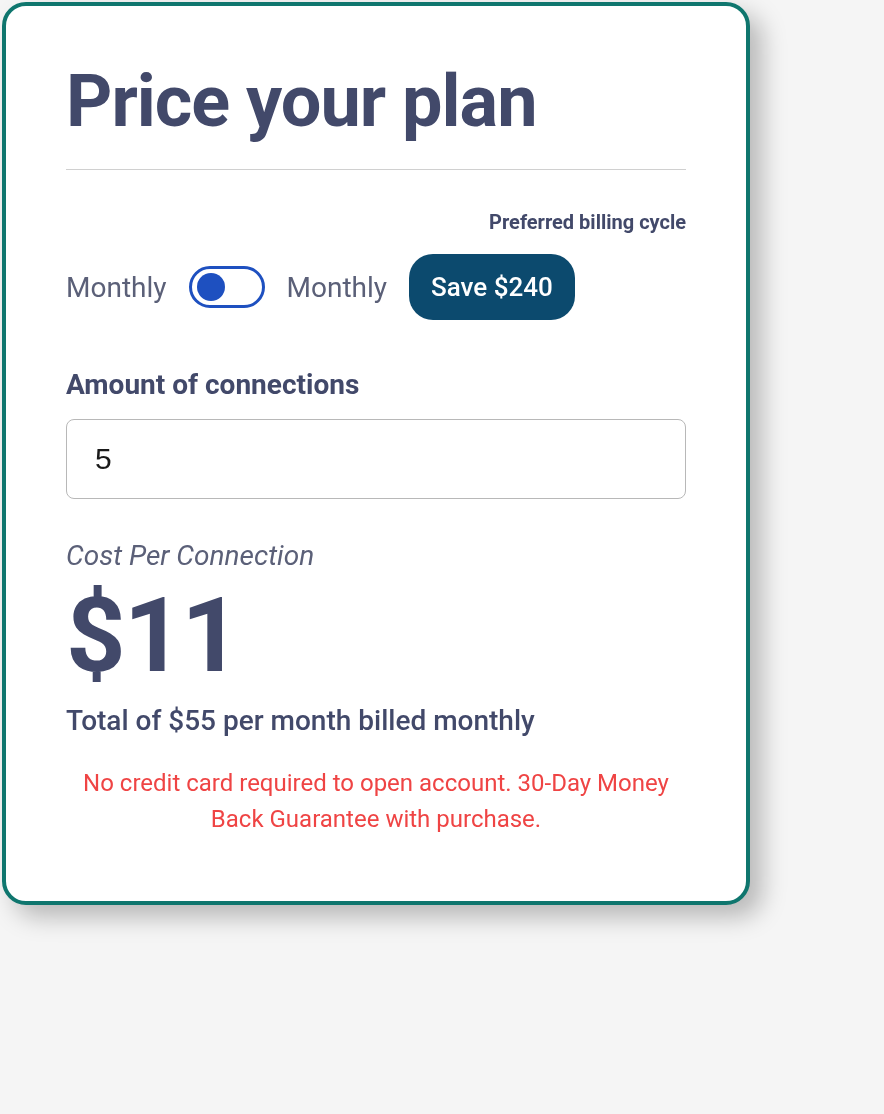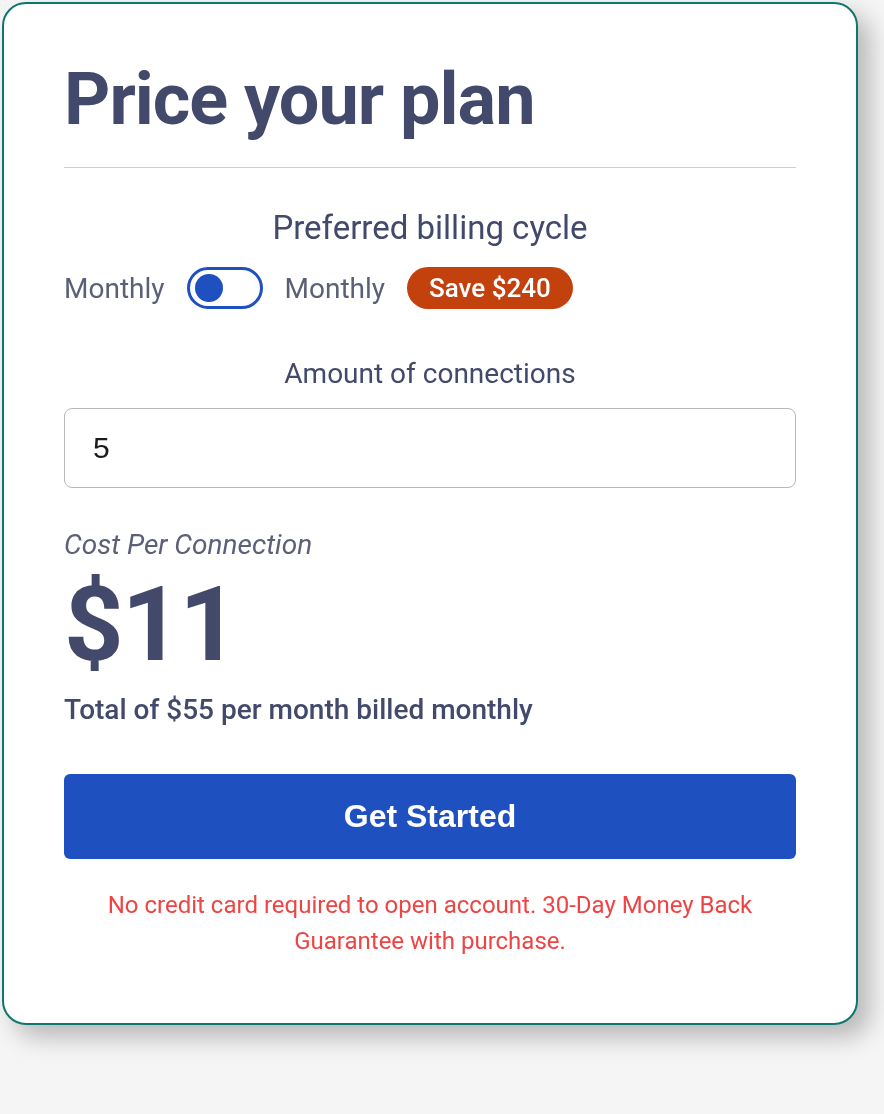--- a/index.html
+++ b/index.html
@@ -15,23 +15,23 @@
       height: 1114px;
       display: flex;
       align-items: flex-start;
       justify-content: flex-start;
       padding: 0;
     }
     
     .card {
       background: #ffffff;
       border-radius: 24px;
-      border: 2px solid #0f766e;
+      border: 4px solid #0f766e;
       box-shadow: 12px 12px 24px rgba(0, 0, 0, 0.25);
-      width: 856px;
+      width: 748px;
       padding: 56px 60px 64px 60px;
       margin: 2px 12px 0 2px;
     }
     
     .title {
       font-size: 72px;
       font-weight: 700;
       color: #42496a;
       letter-spacing: -1px;
       line-height: 1.1;
@@ -42,24 +42,24 @@
       border-top: 1px solid #d0d0d0;
       margin-top: 28px;
       margin-bottom: 40px;
     }
     
     .billing-section {
       text-align: left;
     }
     
     .billing-label {
-      font-size: 33px;
-      font-weight: 400;
-      color: #42496a;
-      text-align: center;
+      font-size: 20px;
+      font-weight: 700;
+      color: #42496a;
+      text-align: right;
       margin-bottom: 20px;
     }
     
     .toggle-row {
       display: flex;
       align-items: center;
       gap: 22px;
     }
     
     .toggle-text {
@@ -82,38 +82,37 @@
       position: absolute;
       width: 28px;
       height: 28px;
       background: #1e50c0;
       border-radius: 50%;
       top: 4px;
       left: 5px;
     }
     
     .save-badge {
-      background: #c2410c;
+      background: #0c4a6e;
       color: #ffffff;
       font-size: 26px;
       font-weight: 500;
-      padding: 6px 22px;
+      padding: 18px 22px;
       border-radius: 24px;
     }
     
     .connections-section {
       margin-top: 48px;
     }
     
     .connections-label {
       font-size: 28px;
       color: #42496a;
-      font-weight: 400;
+      font-weight: 700;
       margin-bottom: 18px;
-      text-align: center;
     }
     
     .connections-input {
       width: 100%;
       font-size: 30px;
       color: #1a1a1a;
       font-weight: 400;
       padding: 22px 28px;
       border: 1px solid #b8b8b8;
       border-radius: 8px;
@@ -215,16 +214,15 @@
   <div class="cost-section">
     <div class="cost-label">Cost Per Connection</div>
 
     <div class="price-row">
       <span class="price-amount">$11</span>
     </div>
 
     <div class="total-text">Total of $55 per month billed monthly</div>
   </div>
   
-  <button class="cta-button">Get Started</button>
   
   <div class="disclaimer">No credit card required to open account. 30-Day Money Back Guarantee with purchase.</div>
 </div>
 
 </body></html>

